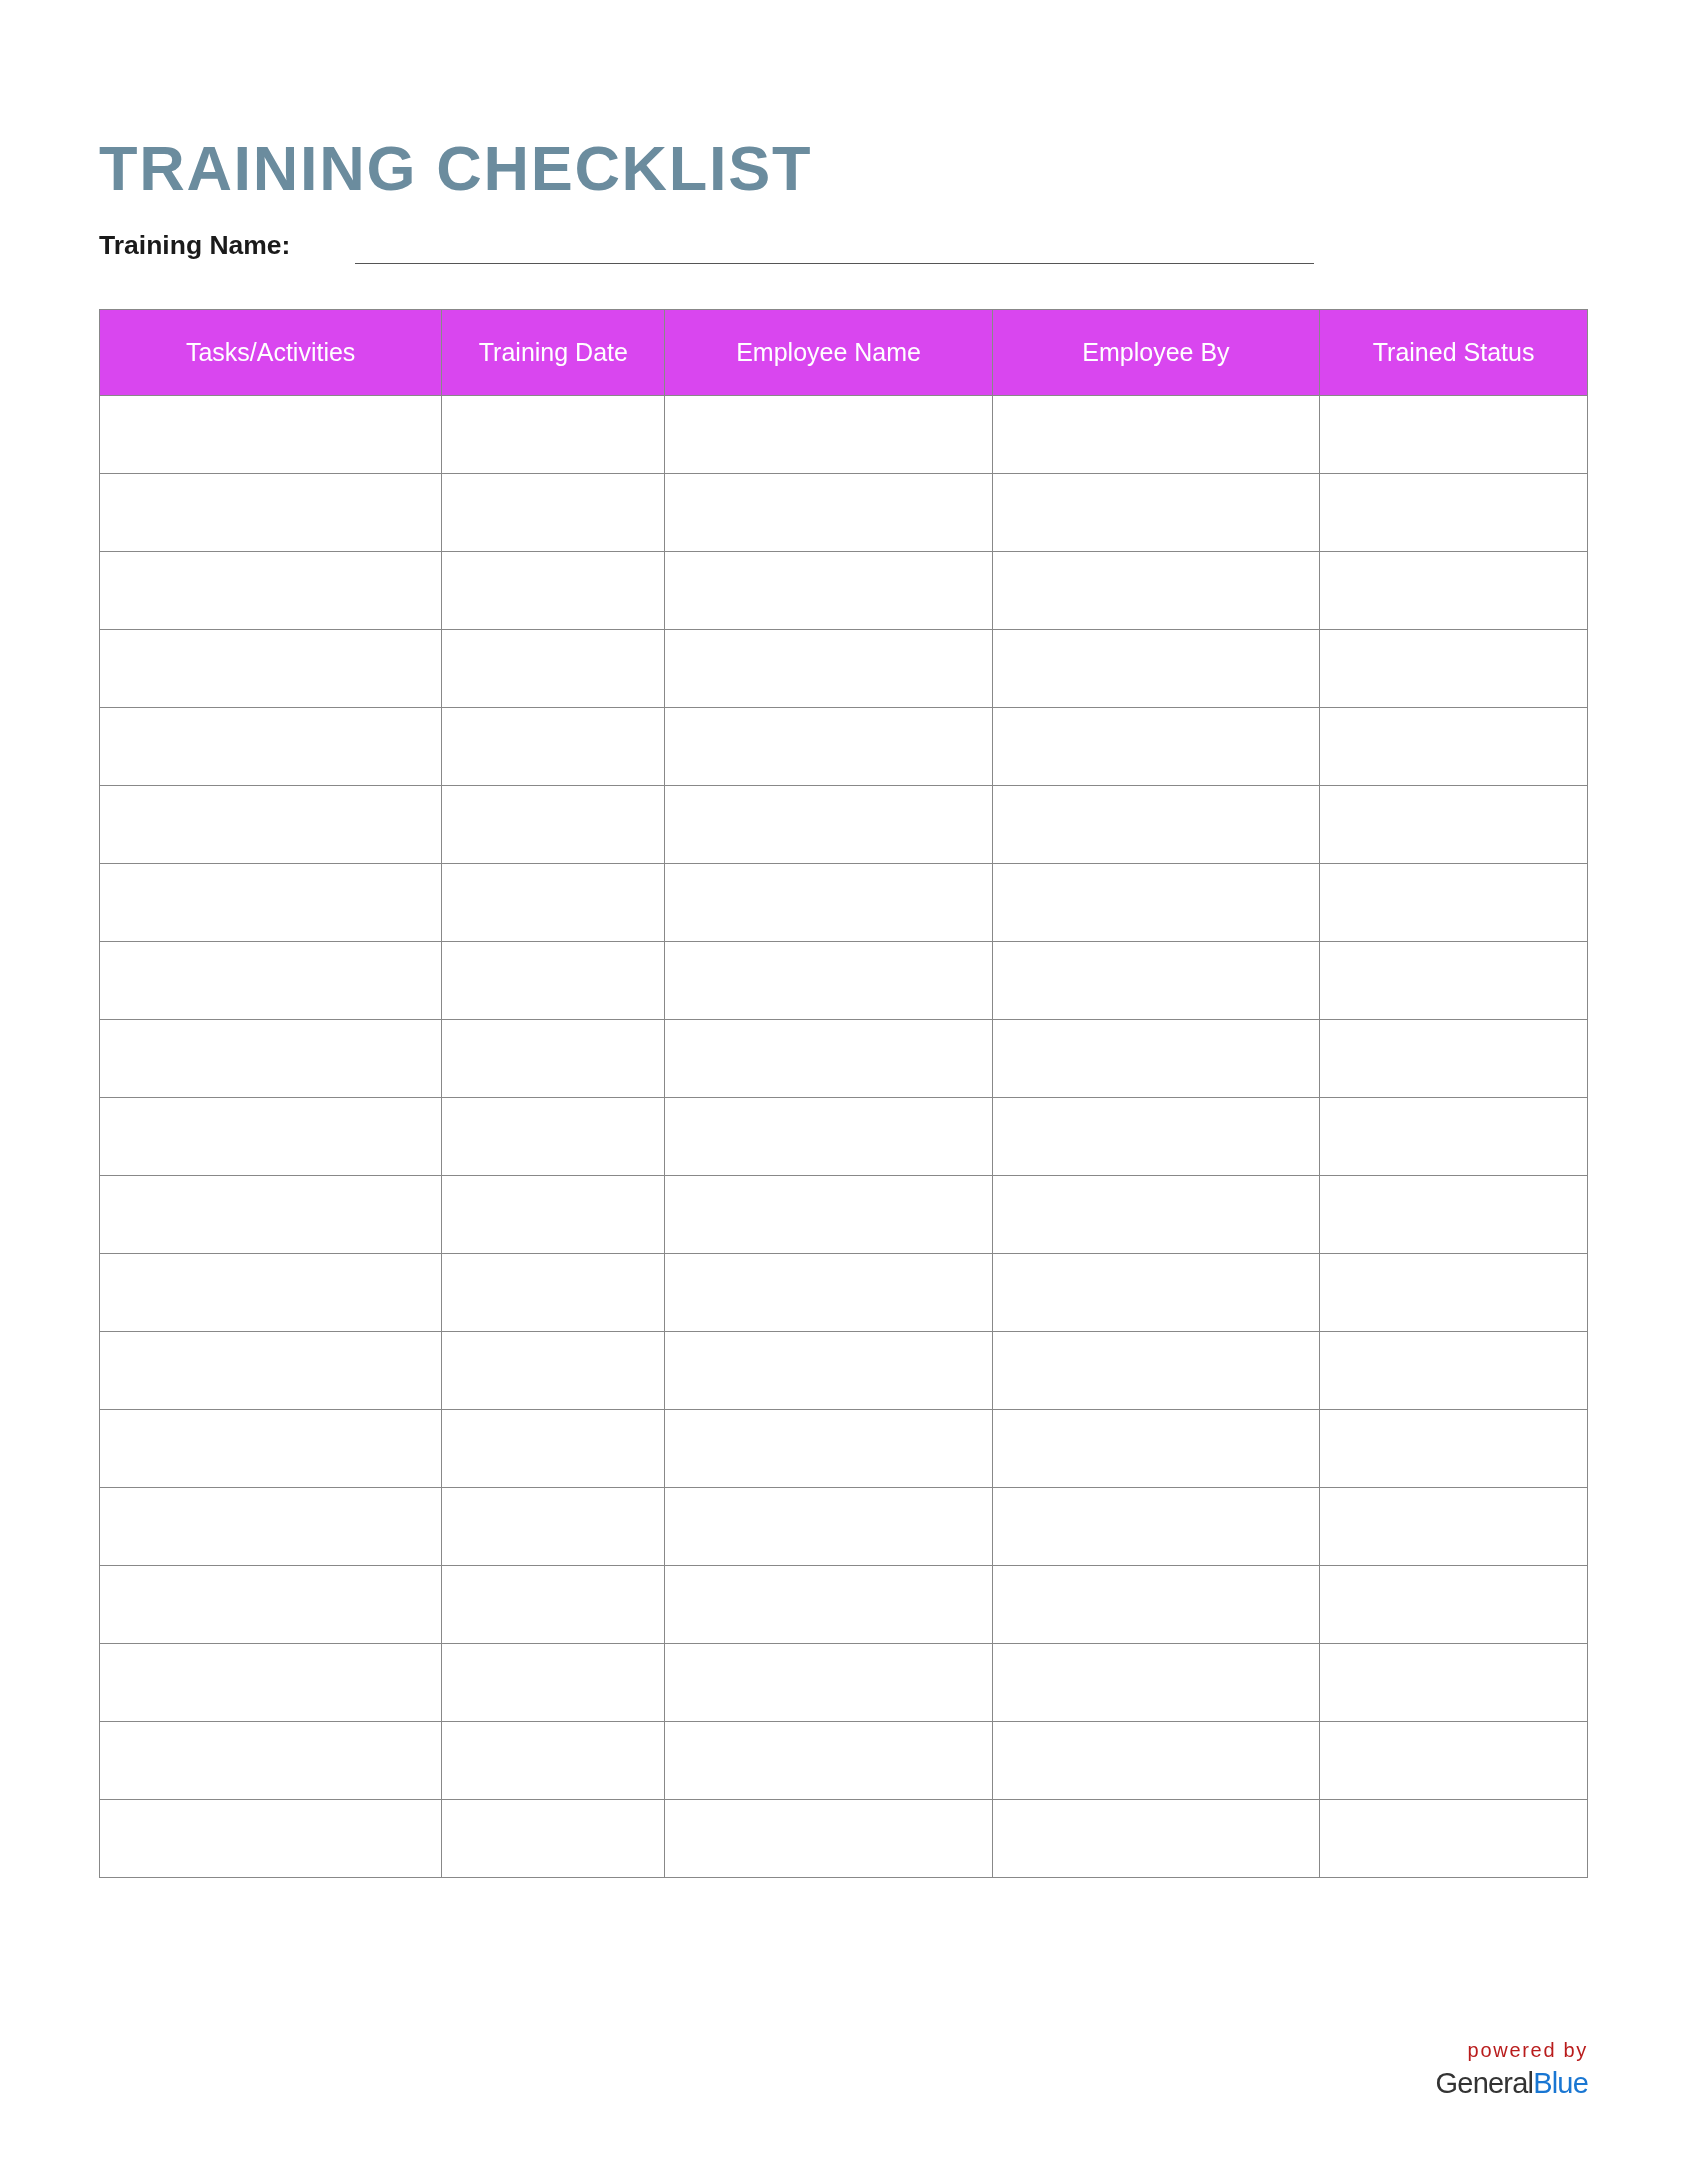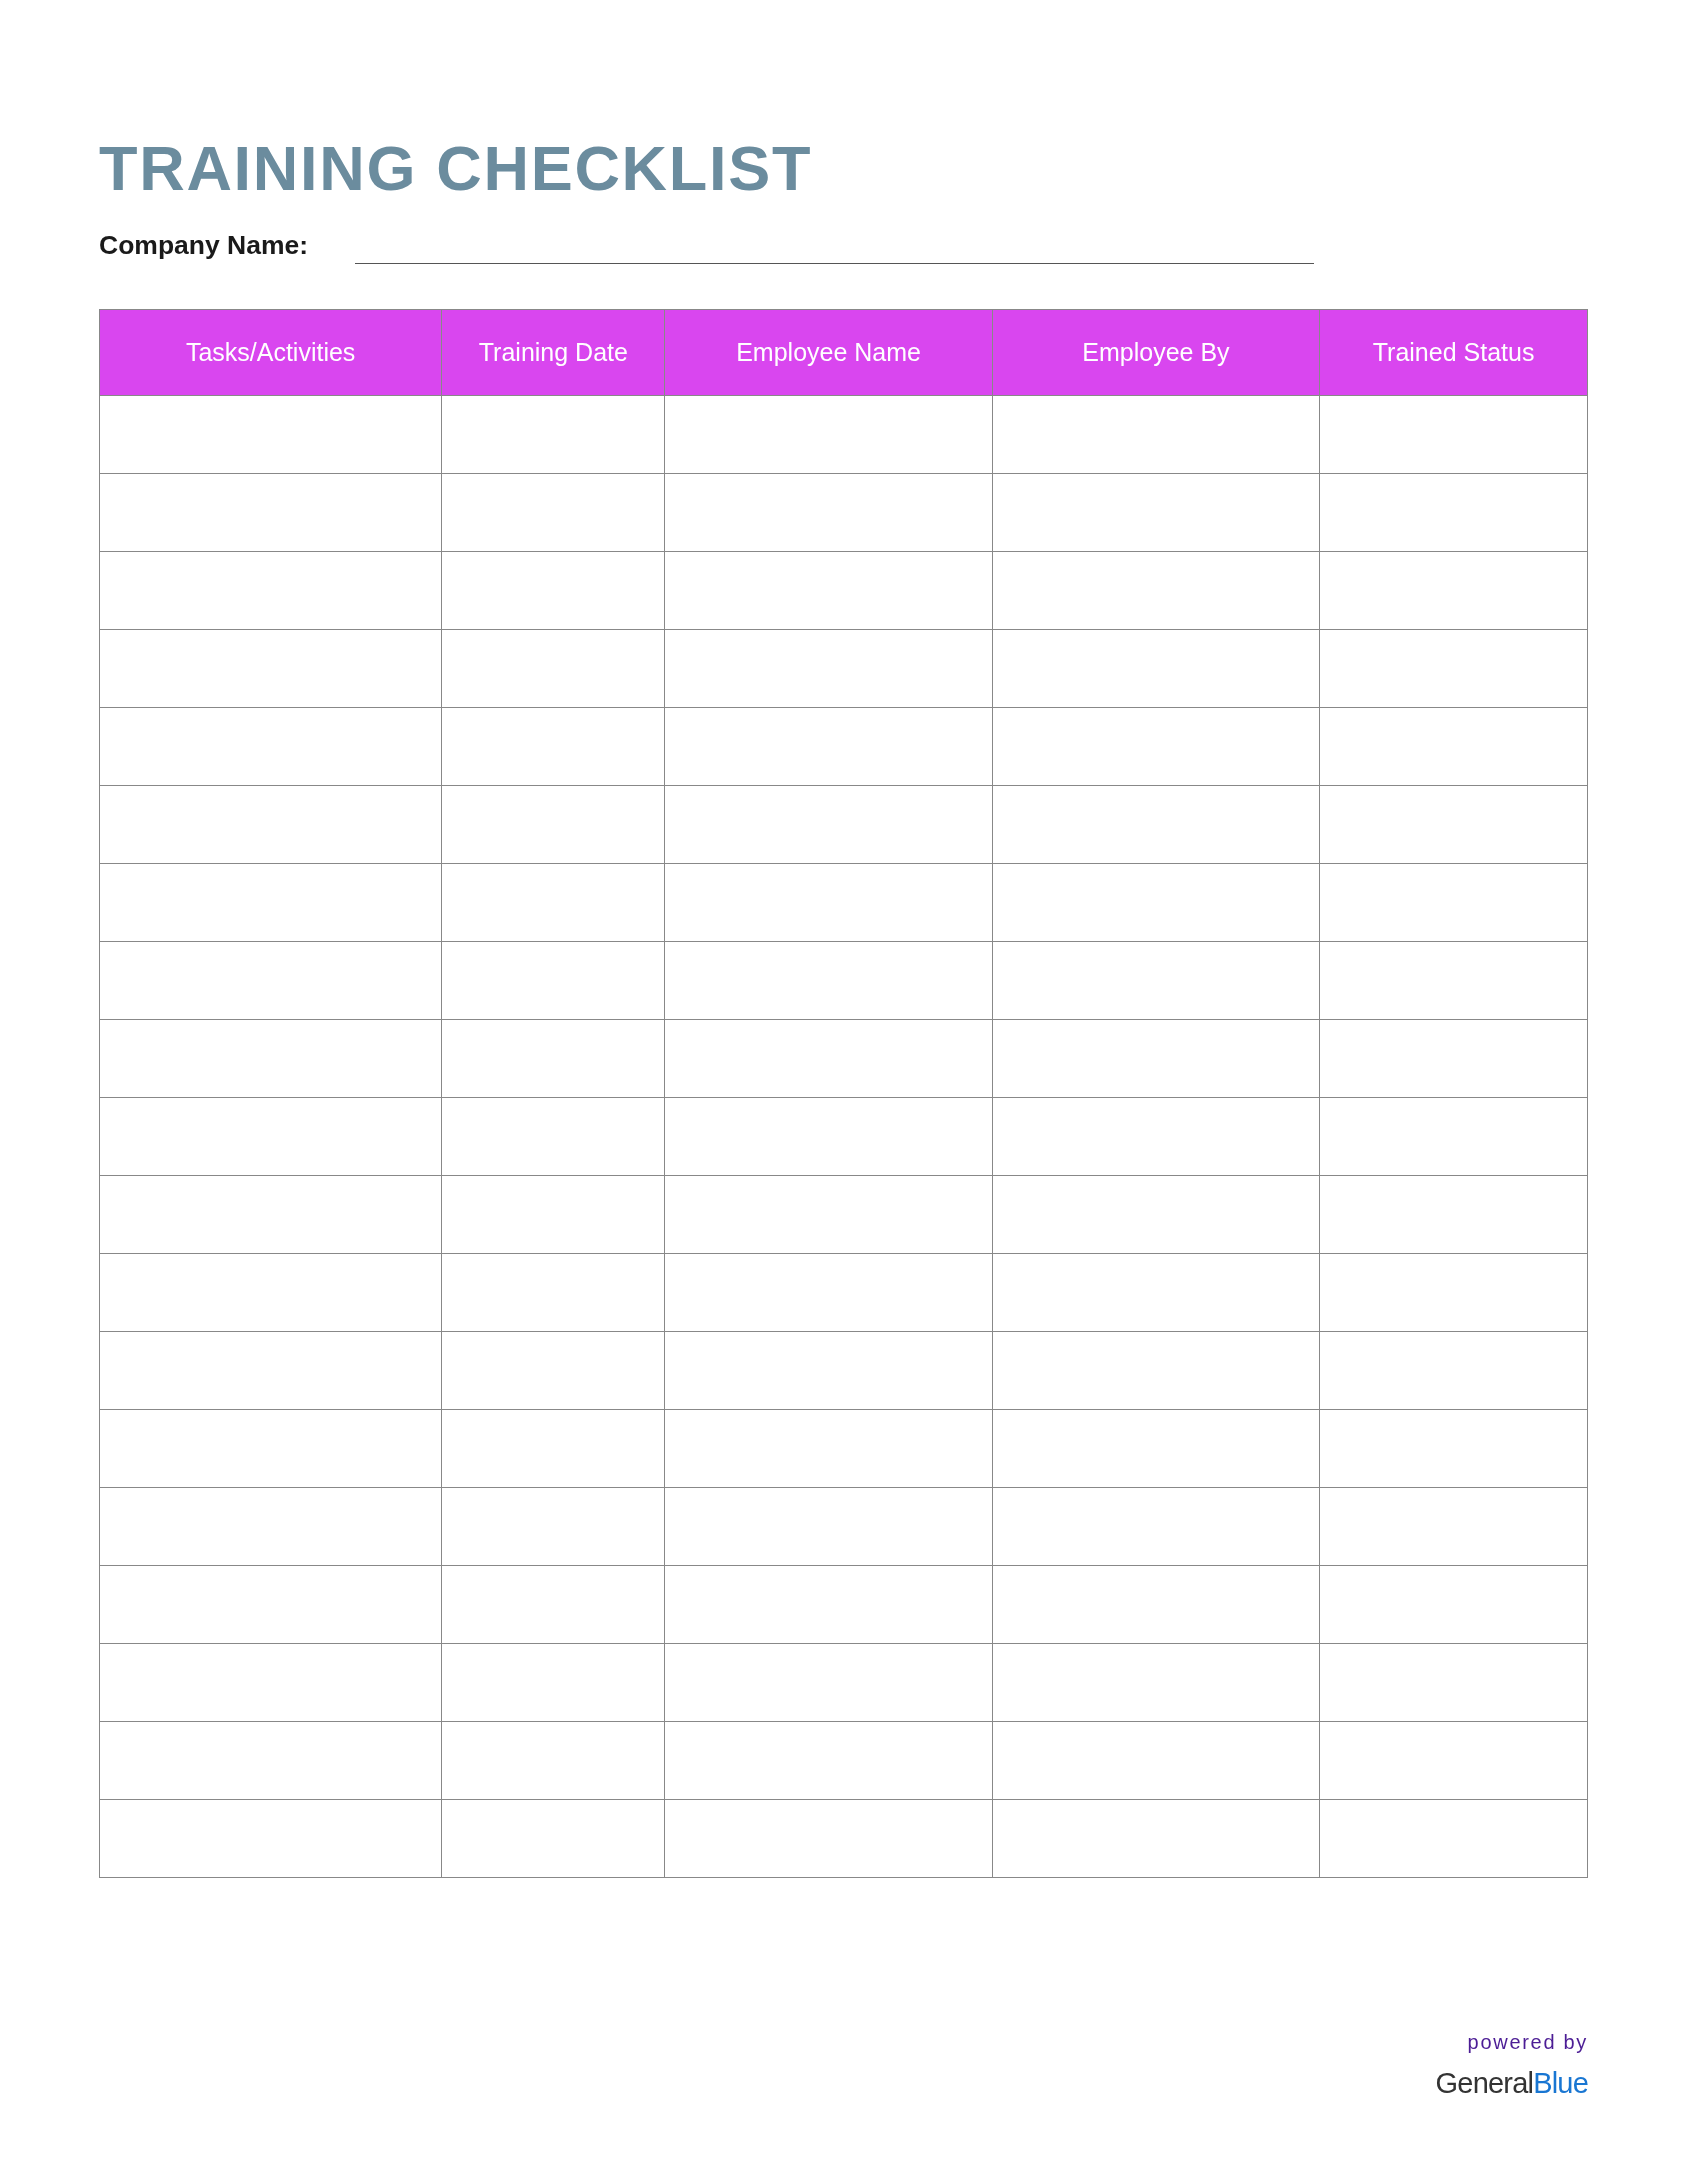--- a/index.html
+++ b/index.html
@@ -70,42 +70,42 @@
     .checklist-table .col-trainer { width: 22%; }
     .checklist-table .col-status { width: 18%; }
     .footer {
       position: absolute;
       bottom: 83px;
       right: 99px;
       text-align: right;
     }
     .footer-powered {
       font-size: 20px;
-      color: #4c1d95;
+      color: #b91c1c;
       letter-spacing: 1.7px;
-      margin-bottom: 13px;
+      margin-bottom: 5px;
     }
     .footer-brand {
       font-size: 29px;
       font-weight: 300;
       color: #333;
       letter-spacing: -0.8px;
     }
     .footer-brand .blue {
       color: #1976d2;
     }
   </style>
 </head>
 <body>
 
 <h1 class="page-title">TRAINING CHECKLIST</h1>
 
 <div class="info-section">
   <div class="info-row">
-    <div class="info-label">Company Name:</div>
+    <div class="info-label">Training Name:</div>
     <div class="info-line"></div>
   </div>
 </div>
 
 <table class="checklist-table">
   <thead>
     <tr>
       <th class="col-task">Tasks/Activities</th>
       <th class="col-date">Training Date</th>
       <th class="col-employee">Employee Name</th>

